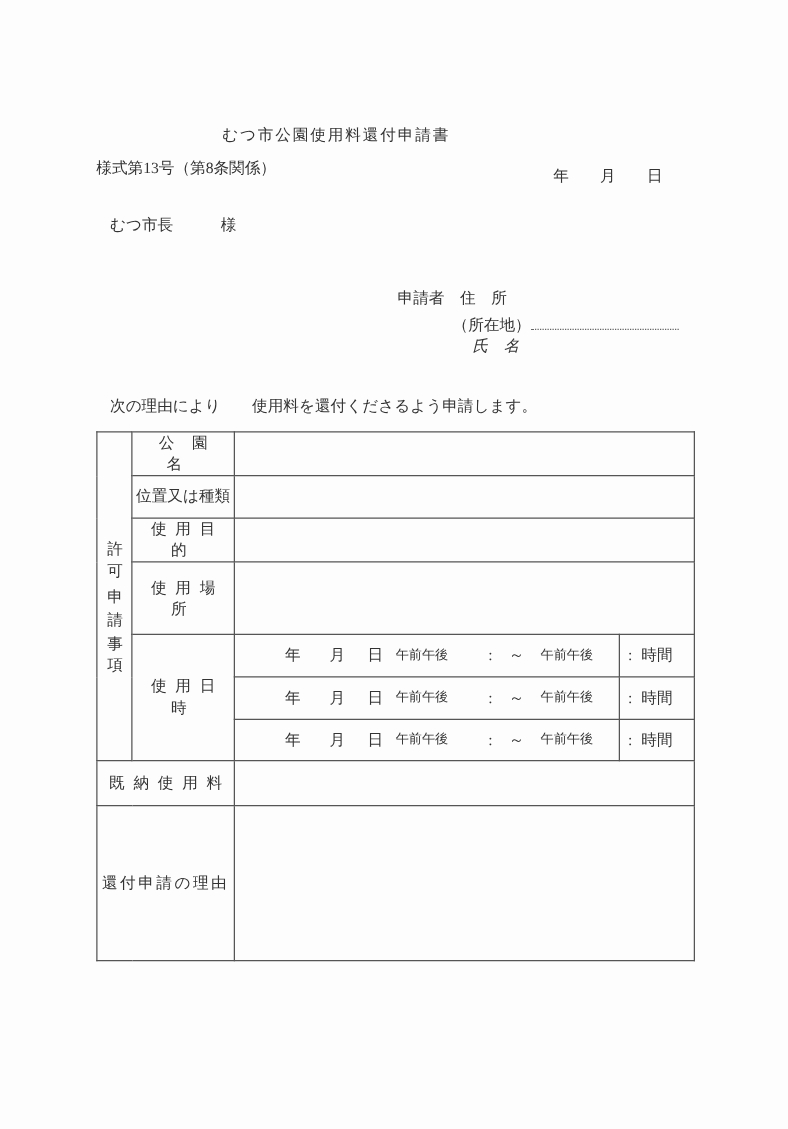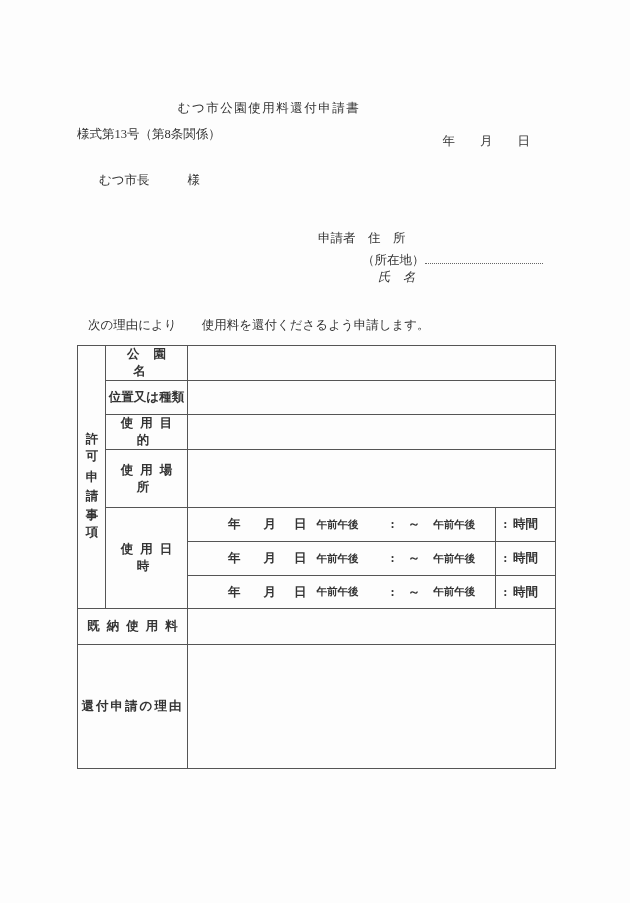--- a/index.html
+++ b/index.html
@@ -10,21 +10,21 @@
     color:#333;
     position:relative;
     font-size:12.5px;
   }
   .page{position:absolute;inset:0;}
   .abs{position:absolute;white-space:pre;}
 
   .form-number{left:77px;top:80px;margin-top:46px;}
   .doc-title{left:0;top:100px;width:538px;text-align:center;letter-spacing:1.5px;white-space:pre;}
   .date-line{top:133px;right:100px;}
-  .addressee{left:99px;top:172px;}
+  .addressee{left:88px;top:172px;}
   .addressee .honorific{margin-left:38px;}
 
   .app-l1{left:318px;top:230px;}
   .app-l2{left:362px;top:250px;}
   .app-l3{left:378px;top:269px;font-style:italic;}
   .app-l4{left:362px;top:288px;}
   .dotline{
     display:inline-block;width:118px;height:13px;
     border-bottom:1.5px dotted #666;
     vertical-align:baseline;
@@ -35,21 +35,20 @@
   table.form{
     position:absolute;left:77px;top:345px;
     border-collapse:collapse;table-layout:fixed;
     width:478px;
     font-size:12.5px;color:#333;
   }
   table.form td{
     border:1px solid #555;
     padding:0;
     vertical-align:middle;
-    font-weight:bold;
   }
   td.side{width:28px;text-align:center;}
   .vlabel{
     writing-mode:vertical-rl;
     text-orientation:upright;
     letter-spacing:19px;
     display:inline-block;
     margin-top:8px;
   }
   td.lbl{width:82px;text-align:center;}

